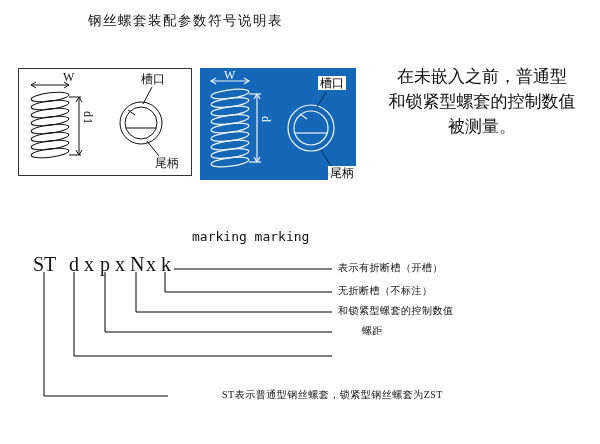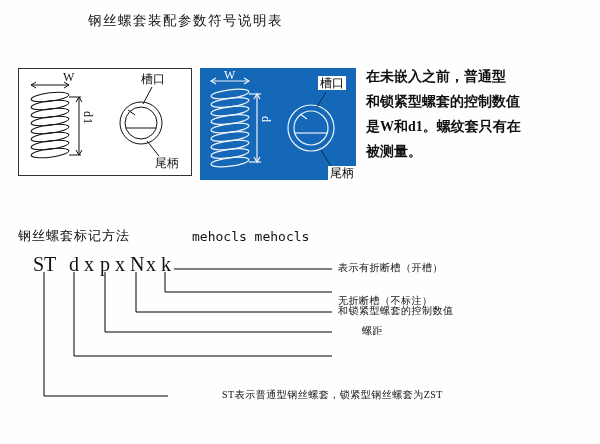--- a/index.html
+++ b/index.html
@@ -1,27 +1,27 @@
 <!DOCTYPE html>
 <html><head>
 <meta charset="utf-8">
 <style>
   html,body{margin:0;padding:0;background:#fff;}
   .page{position:relative;width:600px;height:444px;background:#fefefe;overflow:hidden;
-        font-family:"Liberation Serif","DejaVu Serif",serif;color:#111;}
+        font-family:"Liberation Serif","DejaVu Serif",serif;color:#111;text-align:center;}
   .abs{position:absolute;}
   .title{left:88px;top:12px;font-size:13.5px;letter-spacing:1.5px;}
   .figL{left:18px;top:68px;width:172px;height:106px;border:1px solid #333;background:#fff;}
   .figR{left:200px;top:68px;width:156px;height:112px;background:#1568b8;}
   .figsvg{position:absolute;left:0;top:0;}
   .lbl{font-size:12px;line-height:13px;}
   .white{color:#fff;}
   .chip{background:#fff;color:#000;padding:0 2px;font-size:12px;line-height:14px;}
   .vert{writing-mode:vertical-rl;letter-spacing:1px;}
-  .desc{left:366px;top:64px;width:232px;font-size:14px;line-height:25px;font-weight:bold;}
+  .desc{left:366px;top:64px;width:232px;font-size:17px;line-height:25px;}
   .h-cn{left:18px;top:227px;font-size:13px;letter-spacing:1px;}
   .h-en{left:192px;top:229px;font-size:13px;font-family:"DejaVu Sans Mono","Liberation Mono",monospace;}
   .tok{position:absolute;top:253px;font-size:20px;}
   .ann{font-size:10px;letter-spacing:0.5px;}
   #leads{position:absolute;left:0;top:0;pointer-events:none;}
 </style>
 </head>
 <body>
 
 <div class="page">
@@ -102,26 +102,24 @@
     </svg>
     <span class="abs lbl white" style="left:24px;top:1px;">W</span>
     <span class="abs lbl white vert" style="left:59px;top:48px;">d</span>
     <span class="abs chip" style="left:118px;top:8px;">槽口</span>
     <span class="abs chip" style="left:128px;top:98px;">尾柄</span>
   </div>
 
   <div class="abs desc">
     <div>在未嵌入之前，普通型</div>
     <div>和锁紧型螺套的控制数值</div>
-    <div>是W和d1。螺纹套只有在</div>
     <div>被测量。</div>
   </div>
 
-  <div class="abs h-cn">钢丝螺套标记方法</div>
-  <div class="abs h-en">mehocls mehocls</div>
+  <div class="abs h-en">marking marking</div>
 
   <span class="tok" style="left:33px;">ST</span>
   <span class="tok" style="left:69px;">d</span>
   <span class="tok" style="left:84px;">x</span>
   <span class="tok" style="left:100px;">p</span>
   <span class="tok" style="left:115px;">x</span>
   <span class="tok" style="left:130px;">N</span>
   <span class="tok" style="left:146px;">x</span>
   <span class="tok" style="left:161px;">k</span>
 
@@ -130,18 +128,18 @@
       <path d="M 174 269 H 332"></path>
       <path d="M 165 272 V 292 H 332"></path>
       <path d="M 136 272 V 312 H 332"></path>
       <path d="M 105 272 V 332 H 332"></path>
       <path d="M 74 272 V 356 H 332"></path>
       <path d="M 44 272 V 396 H 168"></path>
     </g>
   </svg>
 
   <span class="abs ann" style="left:338px;top:261px;">表示有折断槽（开槽）</span>
-  <span class="abs ann" style="left:338px;top:294px;">无折断槽（不标注）</span>
+  <span class="abs ann" style="left:338px;top:284px;">无折断槽（不标注）</span>
   <span class="abs ann" style="left:338px;top:304px;">和锁紧型螺套的控制数值</span>
   <span class="abs ann" style="left:338px;top:324px;padding-left:24px;">螺距</span>
   <span class="abs ann" style="left:174px;top:388px;margin-left:48px;">ST表示普通型钢丝螺套，锁紧型钢丝螺套为ZST</span>
 
 </div>
 
 </body></html>

